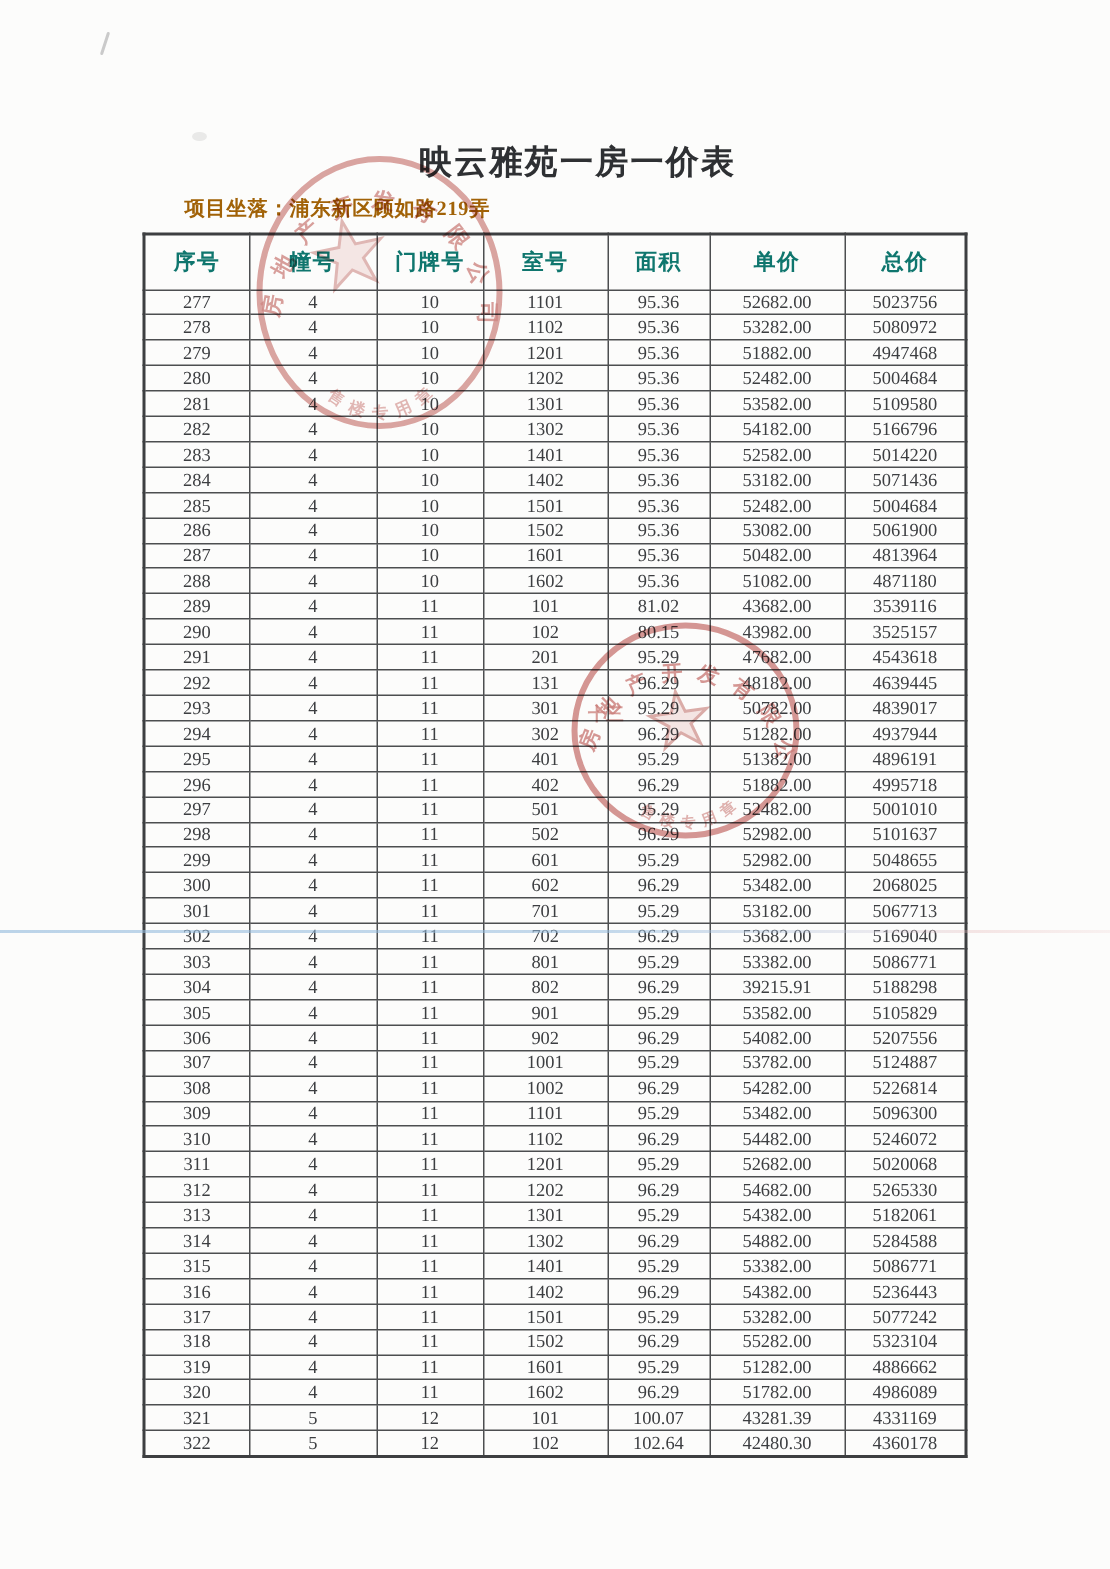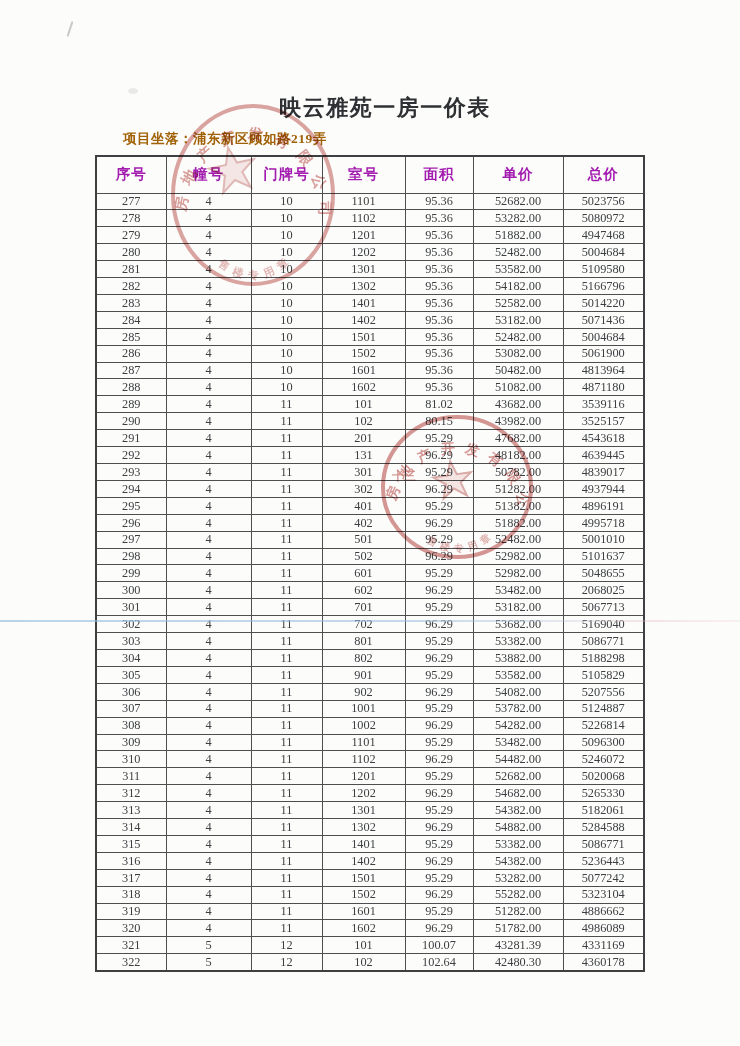--- a/index.html
+++ b/index.html
@@ -47,21 +47,21 @@
     border: 1px solid #4c4e50;
     text-align: center;
     vertical-align: middle;
     overflow: hidden;
     white-space: nowrap;
   }
   table.price-table th {
     height: 37px;
     font-size: 14.5px;
     font-weight: bold;
-    color: #a21caf;
+    color: #0f766e;
     letter-spacing: 1px;
   }
   table.price-table td {
     height: 16.91px;
     font-size: 12.3px;
     line-height: 1;
     color: #3c3e41;
   }
   
   .seal {
@@ -382,21 +382,21 @@
           <td>95.29</td>
           <td>53382.00</td>
           <td>5086771</td>
         </tr>
         <tr>
           <td>304</td>
           <td>4</td>
           <td>11</td>
           <td>802</td>
           <td>96.29</td>
-          <td>53882.00</td>
+          <td>39215.91</td>
           <td>5188298</td>
         </tr>
         <tr>
           <td>305</td>
           <td>4</td>
           <td>11</td>
           <td>901</td>
           <td>95.29</td>
           <td>53582.00</td>
           <td>5105829</td>

